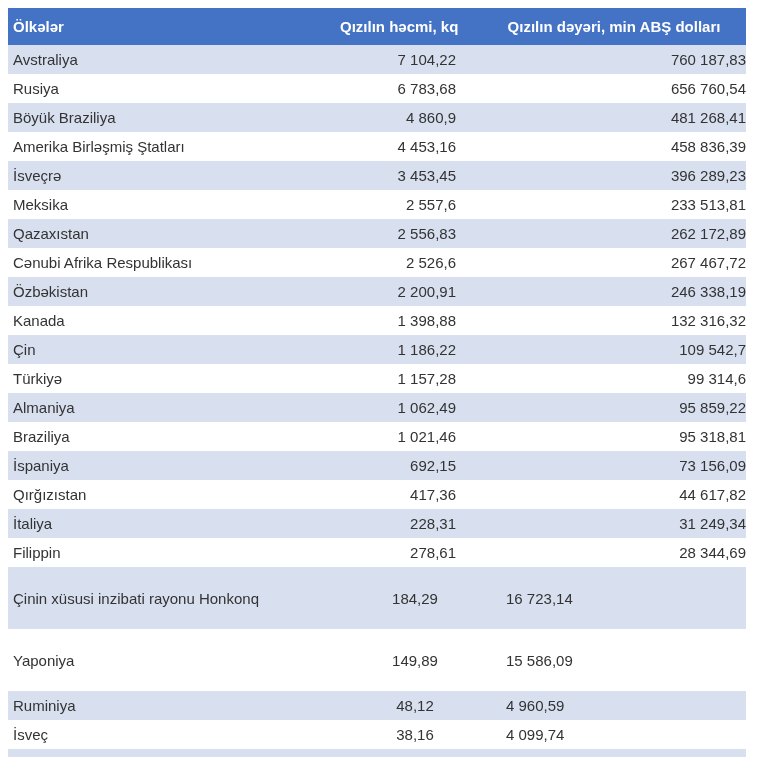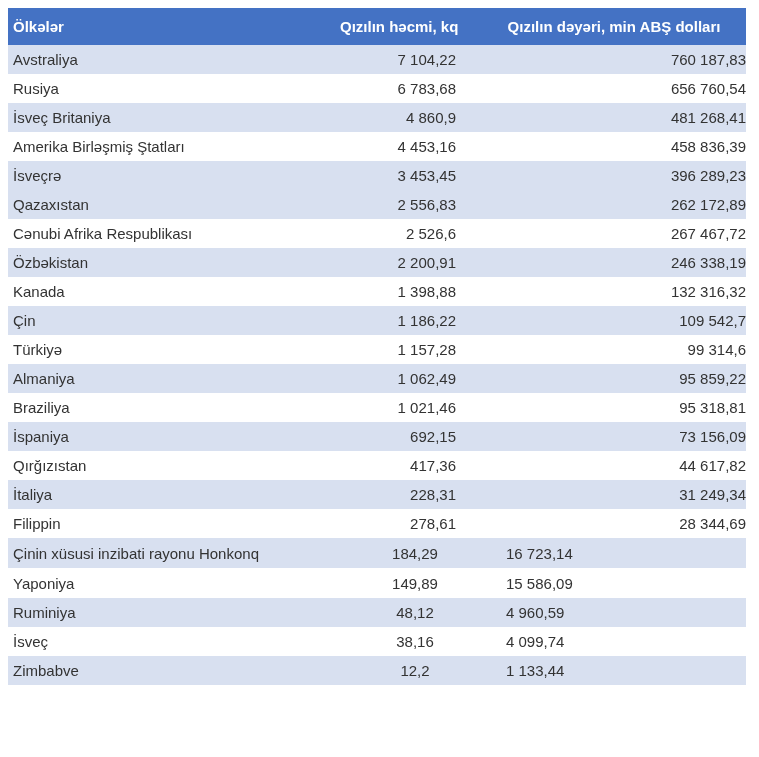--- a/index.html
+++ b/index.html
@@ -34,21 +34,21 @@
     overflow: hidden;
     vertical-align: middle;
   }
   th.c1, td.c1 { text-align: left; padding-left: 5px; }
   th.c2 { text-align: center; padding-right: 34px; }
   th.c3 { text-align: center; padding-right: 8px; }
   td.c2 { text-align: right; padding-right: 34px; }
   td.c3 { text-align: right; }
   tr.band td { background: var(--band-row-bg, #D8E0F0); }
   tr.plain td { background: var(--plain-row-bg, #FFFFFF); }
-  tr.tall td { height: 30px; }
+  tr.tall td { height: 62px; }
   tr.tail td.c2 { text-align: center; padding-right: 0; margin-top: 45px; }
   tr.tail td.c3 { text-align: left; padding-left: 16px; padding-right: 0; }
 </style>
 </head>
 <body>
 
 <div class="table-wrap">
   <table>
     <colgroup>
       <col style="width:332px">
@@ -67,33 +67,38 @@
           <td class="c1">Avstraliya</td>
           <td class="c2">7 104,22</td>
           <td class="c3">760 187,83</td>
         </tr>
         <tr class="plain">
           <td class="c1">Rusiya</td>
           <td class="c2">6 783,68</td>
           <td class="c3">656 760,54</td>
         </tr>
         <tr class="band">
-          <td class="c1">İsveç Britaniya</td>
+          <td class="c1">Böyük Braziliya</td>
           <td class="c2">4 860,9</td>
           <td class="c3">481 268,41</td>
         </tr>
         <tr class="plain">
           <td class="c1">Amerika Birləşmiş Ştatları</td>
           <td class="c2">4 453,16</td>
           <td class="c3">458 836,39</td>
         </tr>
         <tr class="band">
           <td class="c1">İsveçrə</td>
           <td class="c2">3 453,45</td>
           <td class="c3">396 289,23</td>
+        </tr>
+        <tr class="plain">
+          <td class="c1">Meksika</td>
+          <td class="c2">2 557,6</td>
+          <td class="c3">233 513,81</td>
         </tr>
         <tr class="band">
           <td class="c1">Qazaxıstan</td>
           <td class="c2">2 556,83</td>
           <td class="c3">262 172,89</td>
         </tr>
         <tr class="plain">
           <td class="c1">Cənubi Afrika Respublikası</td>
           <td class="c2">2 526,6</td>
           <td class="c3">267 467,72</td>

